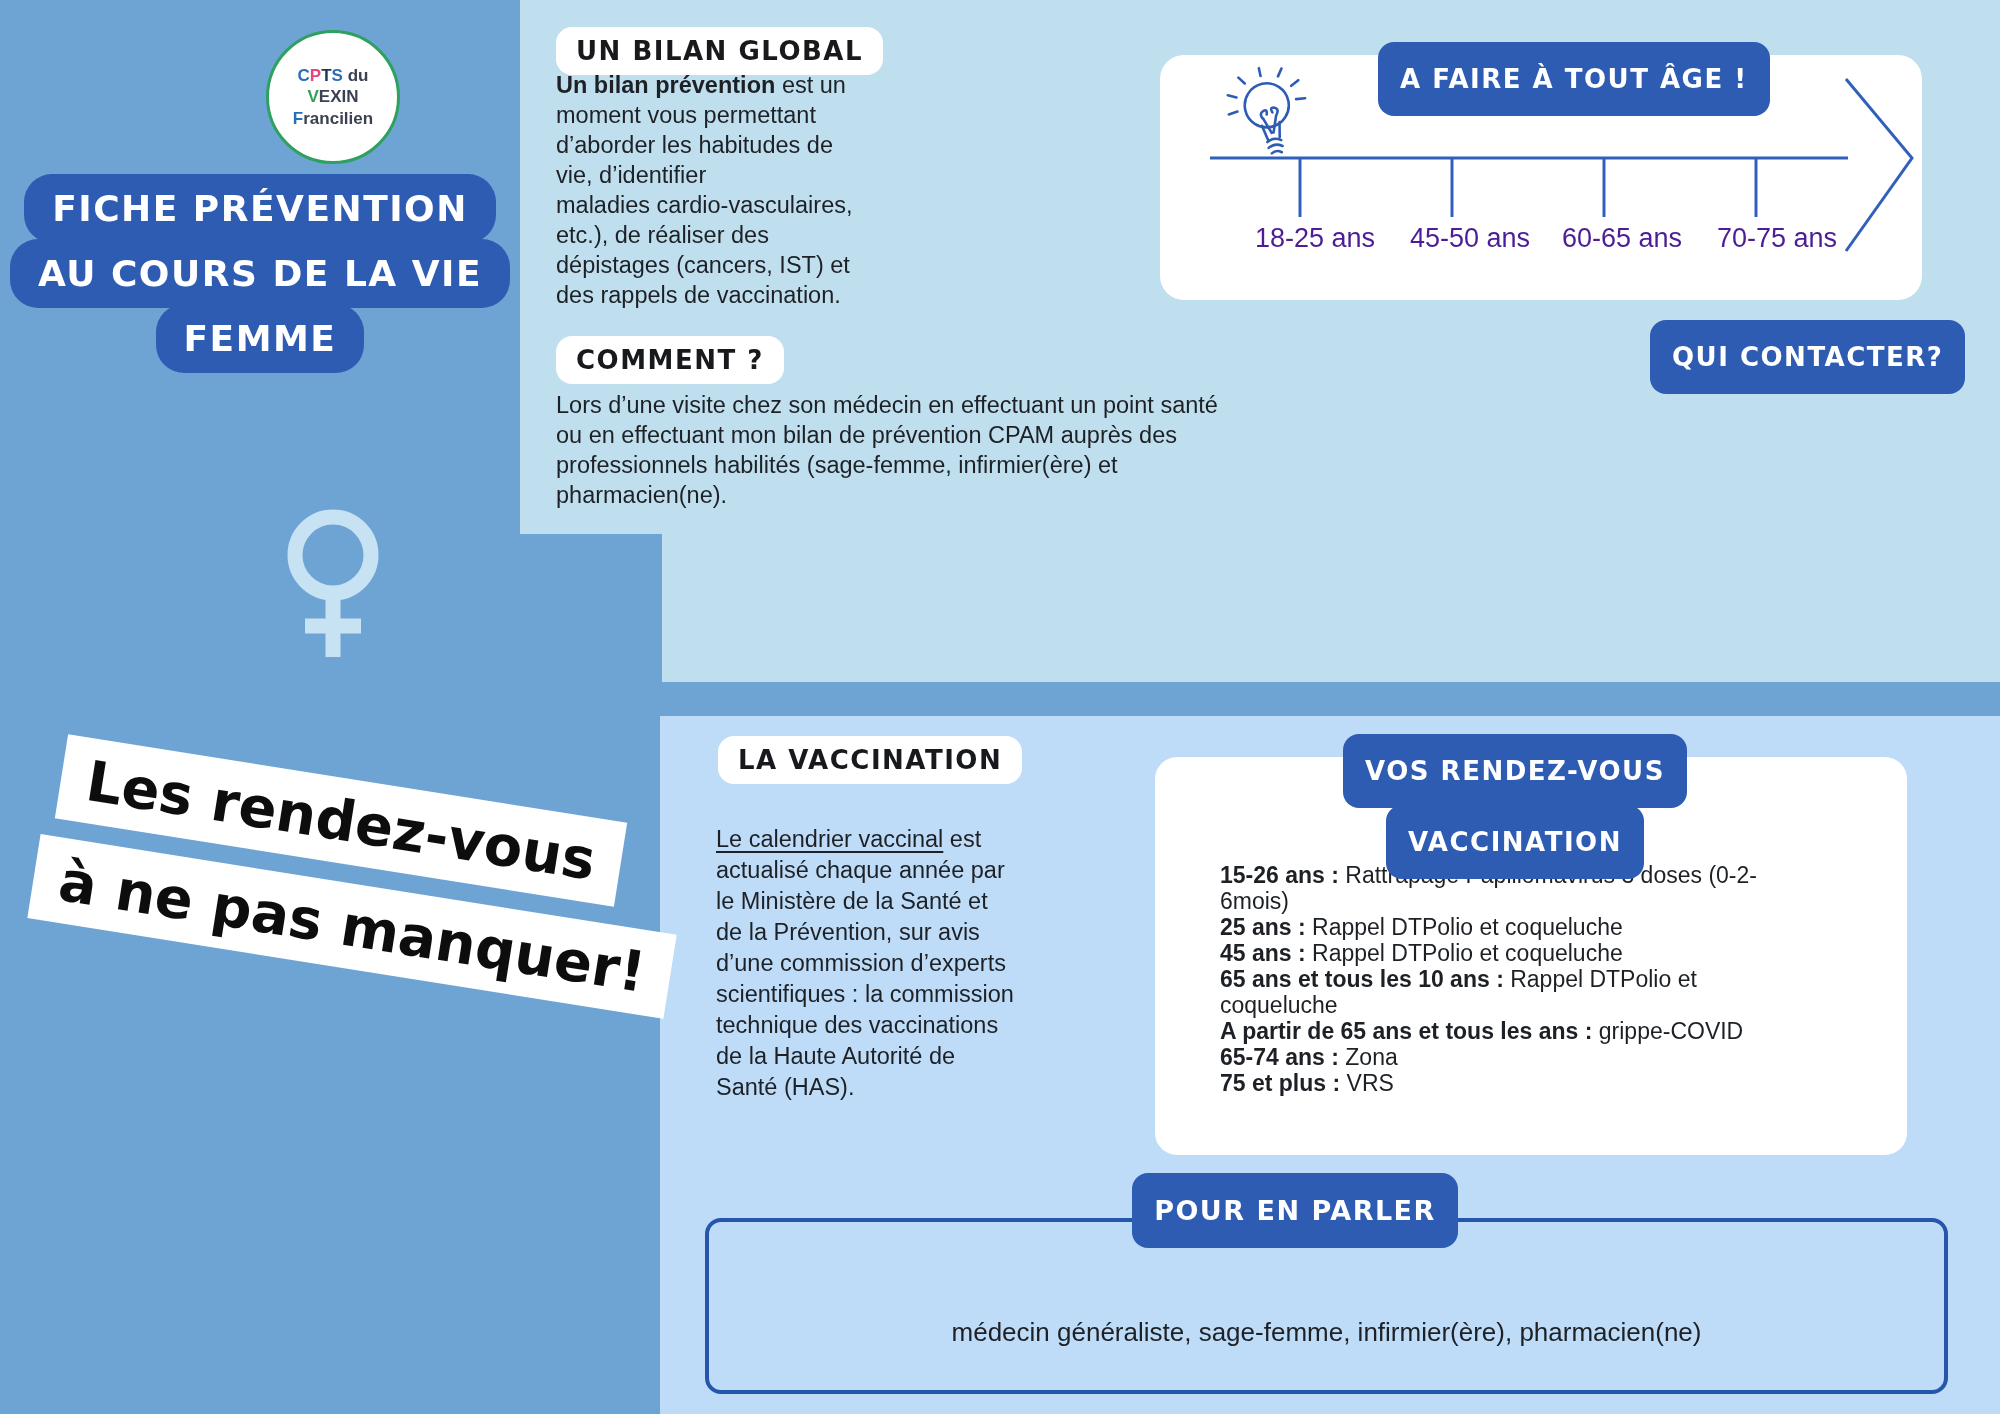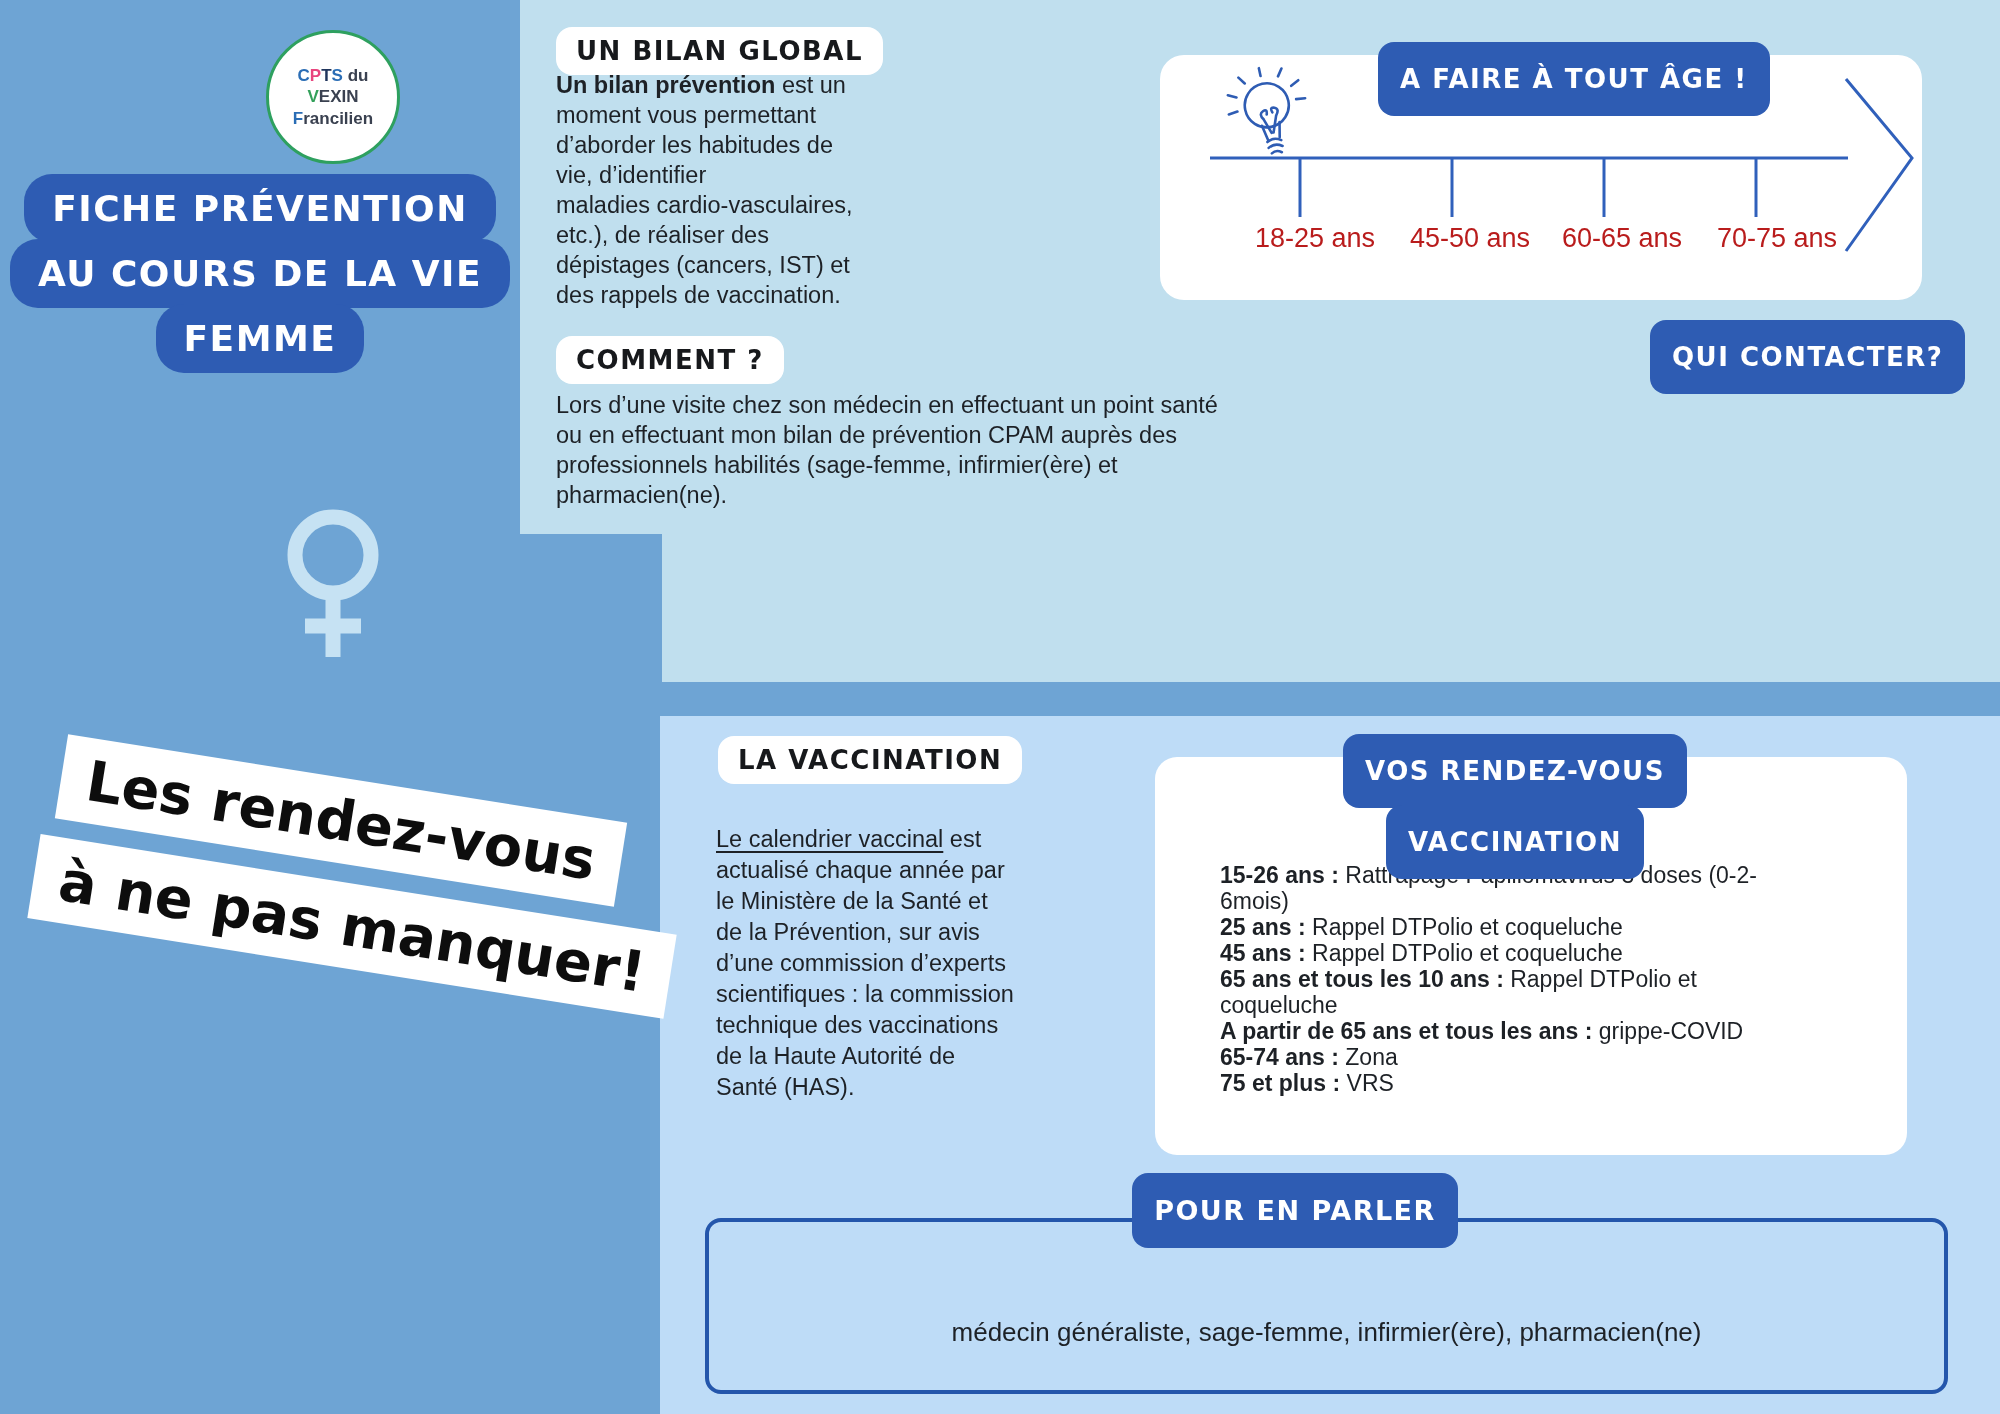--- a/index.html
+++ b/index.html
@@ -46,21 +46,21 @@
     font-size:56px;font-weight:700;font-family:"DejaVu Sans",sans-serif;
     transform:rotate(9deg);white-space:nowrap;}
   .strip1{left:58px;top:778px;}
   .strip2{left:30px;top:884px;}
 
   
   .timeline-box{position:absolute;left:1160px;top:55px;width:762px;height:245px;
     background:#fff;border-radius:24px;}
   .timeline-badge{left:1378px;top:42px;z-index:5;}
   .bulb{position:absolute;left:60px;top:8px;transform:rotate(-12deg);}
-  .age-label{position:absolute;width:180px;text-align:center;font-size:27px;color:#b91c1c;top:168px;}
+  .age-label{position:absolute;width:180px;text-align:center;font-size:27px;color:#4c1d95;top:168px;}
 
   
   .contact-badge{left:1650px;top:320px;z-index:5;}
   .contact-box{left:1672px;top:362px;width:232px;height:276px;}
   .contact-text{position:absolute;left:0;top:24px;width:100%;text-align:center;
     font-size:29px;line-height:47px;color:#1d2126;}
 
   
   .vacc-box{position:absolute;left:1155px;top:757px;width:752px;height:398px;
     background:#fff;border-radius:22px;}

